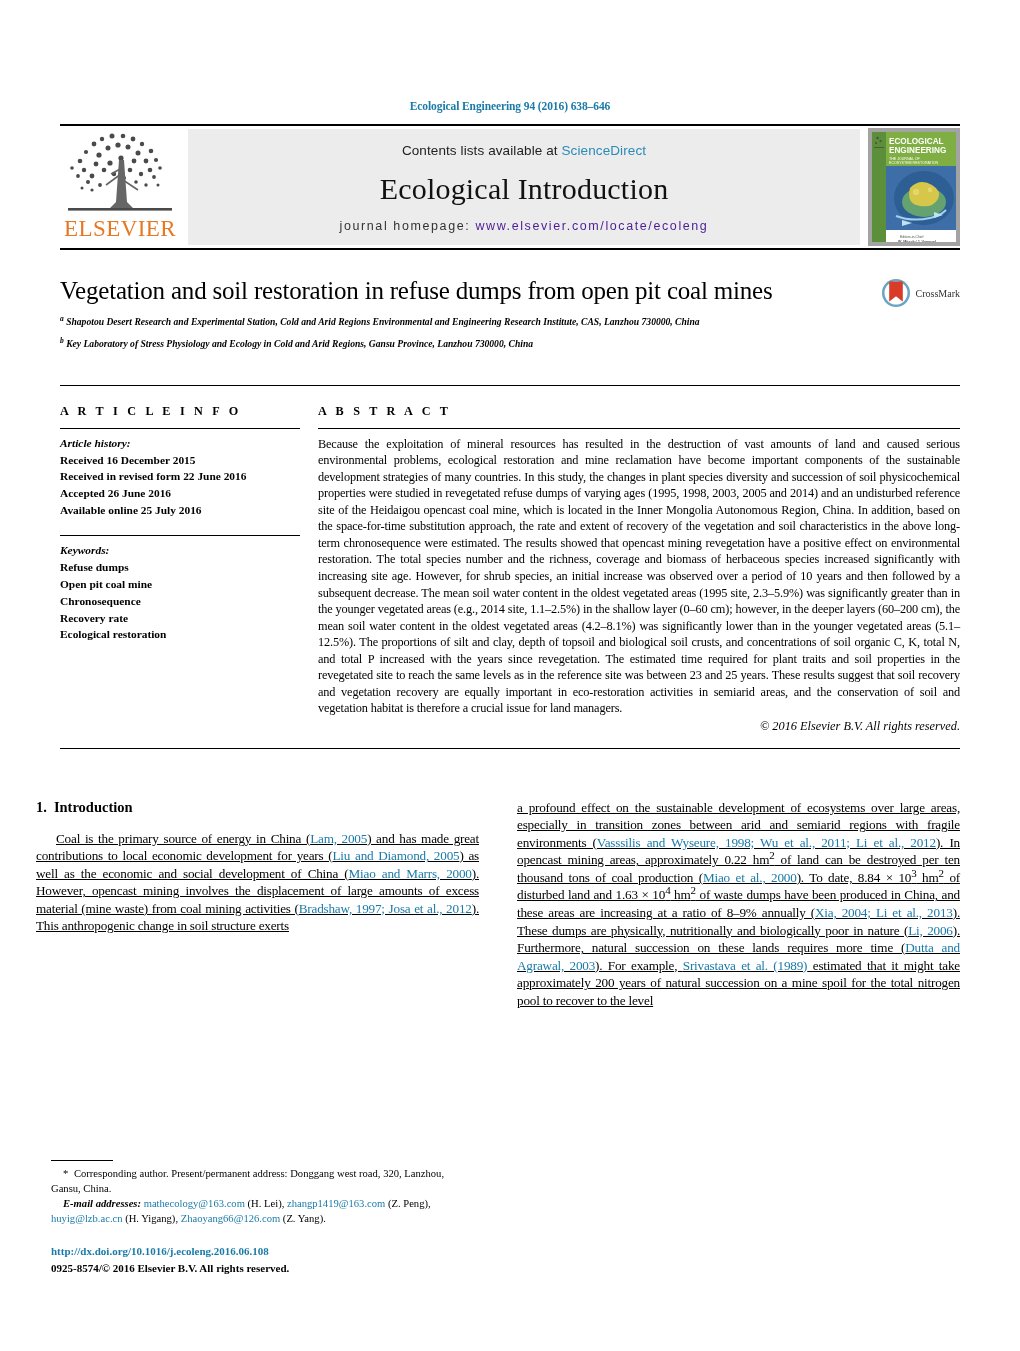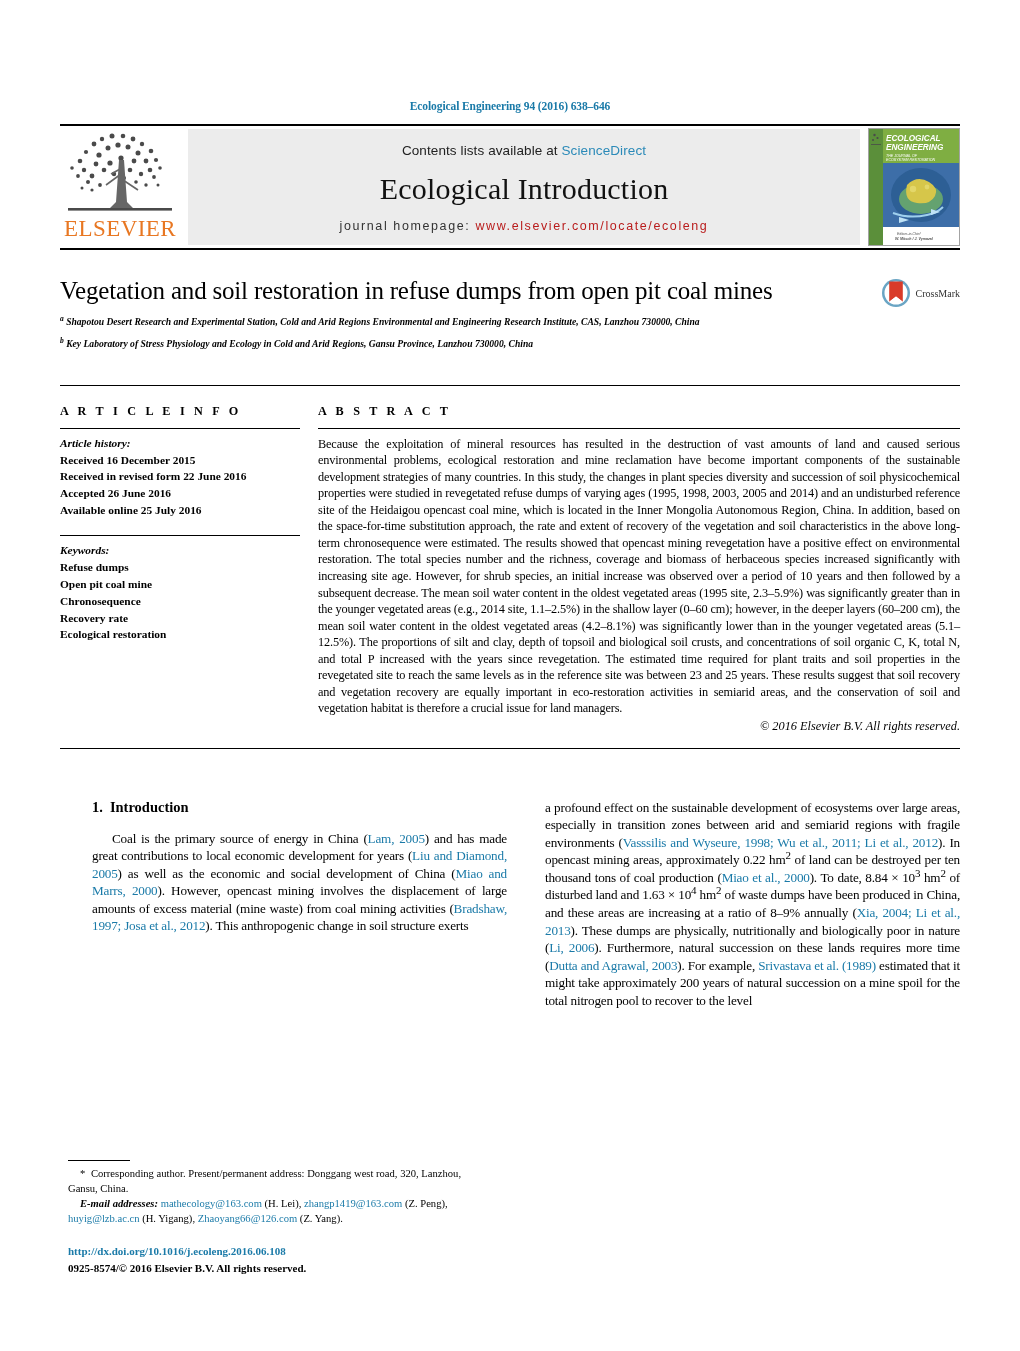--- a/index.html
+++ b/index.html
@@ -84,31 +84,30 @@
     font-size: 30px;
     color: #111;
     letter-spacing: 0.2px;
   }
   .homepage-line {
     font-family: "Liberation Sans", sans-serif;
     font-size: 12.5px;
     color: #333;
     letter-spacing: 1.6px;
   }
-  .homepage-line .url { color: #b91c1c; }
+  .homepage-line .url { color: #4c1d95; }
   .cover-thumb {
     flex: 0 0 92px;
     width: 92px;
     margin: 2px 0 2px 0;
-    border: 1px solid #a3a3a3;
+    border: 4px solid #a3a3a3;
     box-sizing: border-box;
     position: relative;
     overflow: hidden;
     background: #0ea5e9;
-    font-style: italic;
   }
   .masthead-bottomrule {
     margin: 0 60px;
     border-top: 2.5px solid #000;
   }
 
   
   .title-block {
     margin: 26px 60px 0 60px;
     position: relative;
@@ -197,46 +196,47 @@
     font-weight: 500;
     font-style: italic;
   }
   .abs-bottom-rule {
     margin: 14px 60px 0 60px;
     border-top: 1px solid #000;
   }
 
   
   .body-cols {
-    margin: 50px 60px 0 92px;
+    margin: 50px 60px 0 36px;
     display: flex;
     gap: 38px;
   }
   .bcol { flex: 1 1 0; position: relative; }
   .h1 {
     font-size: 14.5px;
     font-weight: bold;
     margin: 0 0 14px 0;
   }
   .h1 .num { margin-right: 7px; }
   .para {
     font-size: 13.2px;
     line-height: 1.33;
     text-align: justify;
     margin: 0;
     text-indent: 20px;
     letter-spacing: -0.2px;
+    text-decoration: underline;
   }
   .para.cont { text-indent: 0; }
   a, .lnk { color: #1a7aa8; text-decoration: none; }
 
   
   .footnotes {
     position: absolute;
-    left: 68px;
+    left: 51px;
     top: 1128px;
     width: 425px;
   }
   .fn-rule {
     border-top: 1.4px solid #000;
     width: 62px;
     margin-bottom: 5px;
   }
   .fn {
     font-size: 10.6px;

